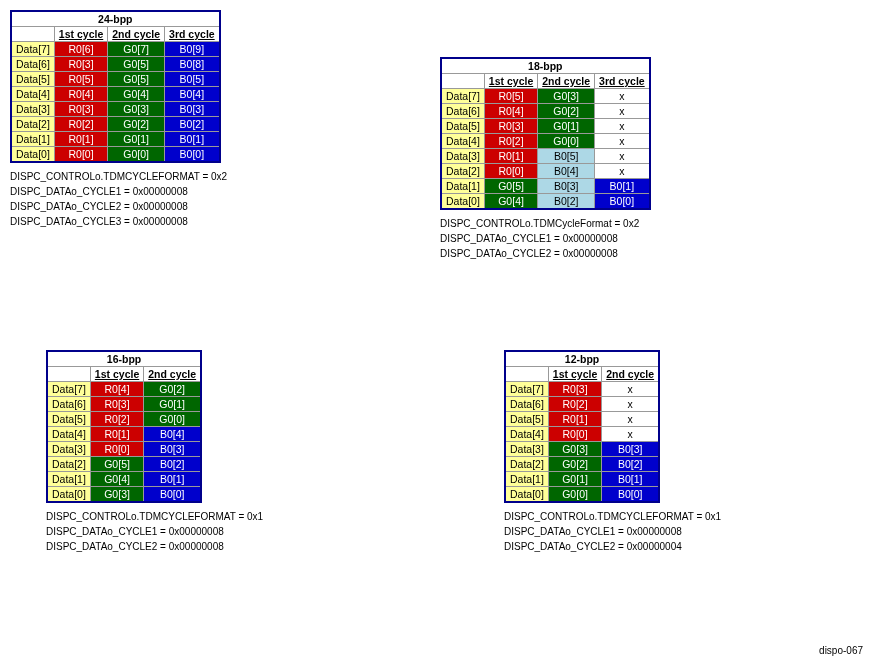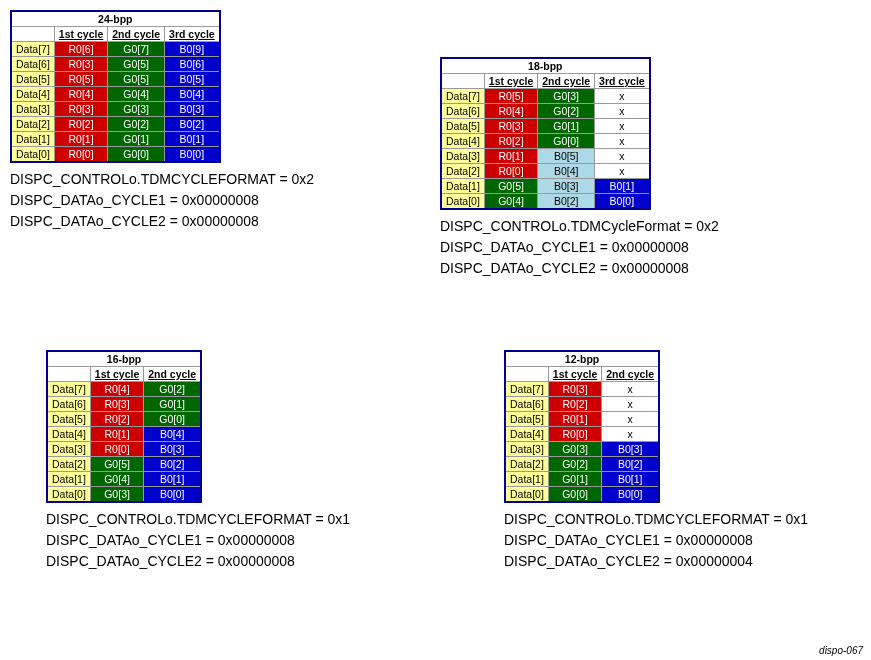--- a/index.html
+++ b/index.html
@@ -52,31 +52,30 @@
       color: #000;
     }
     .cell-red { background: #cc0000 !important; color: #fff; }
     .cell-green { background: #006600 !important; color: #fff; }
     .cell-blue { background: #0000cc !important; color: #fff; }
     .cell-light-blue { background: #add8e6 !important; color: #000; }
     .cell-x { background: #fff !important; color: #000; }
     .code-block {
       margin-top: 6px;
       font-family: Arial, sans-serif;
-      font-size: 14px;
+      font-size: 10px;
       line-height: 1.5;
       color: #000;
     }
     .footer-label {
       position: absolute;
       bottom: 4px;
       right: 8px;
       font-size: 10px;
       color: #000;
-      font-style: italic;
     }
   </style>
 </head>
 <body>
 
 <div class="page-container">
 
   <div class="quadrant" style="left:10px; top:10px;">
     <table class="data-table">
       <tbody>
@@ -92,21 +91,21 @@
       <tr>
         <td class="row-label">Data[7]</td>
         <td class="cell-red">R0[6]</td>
         <td class="cell-green">G0[7]</td>
         <td class="cell-blue">B0[9]</td>
       </tr>
       <tr>
         <td class="row-label">Data[6]</td>
         <td class="cell-red">R0[3]</td>
         <td class="cell-green">G0[5]</td>
-        <td class="cell-blue">B0[6]</td>
+        <td class="cell-blue">B0[8]</td>
       </tr>
       <tr>
         <td class="row-label">Data[5]</td>
         <td class="cell-red">R0[5]</td>
         <td class="cell-green">G0[5]</td>
         <td class="cell-blue">B0[5]</td>
       </tr>
       <tr>
         <td class="row-label">Data[4]</td>
         <td class="cell-red">R0[4]</td>
@@ -136,20 +135,21 @@
         <td class="cell-red">R0[0]</td>
         <td class="cell-green">G0[0]</td>
         <td class="cell-blue">B0[0]</td>
       </tr>
     </tbody>
       </table>
     <div class="code-block">
       <div>DISPC_CONTROLo.TDMCYCLEFORMAT = 0x2</div>
       <div>DISPC_DATAo_CYCLE1 = 0x00000008</div>
       <div>DISPC_DATAo_CYCLE2 = 0x00000008</div>
+      <div>DISPC_DATAo_CYCLE3 = 0x00000008</div>
     </div>
   </div>
 
   <div class="quadrant" style="left:440px; top:10px;margin-top:47px;">
     <table class="data-table">
       <tbody>
           <tr class="title-row">
         <td colspan="4">18-bpp</td>
       </tr>
       <tr>

